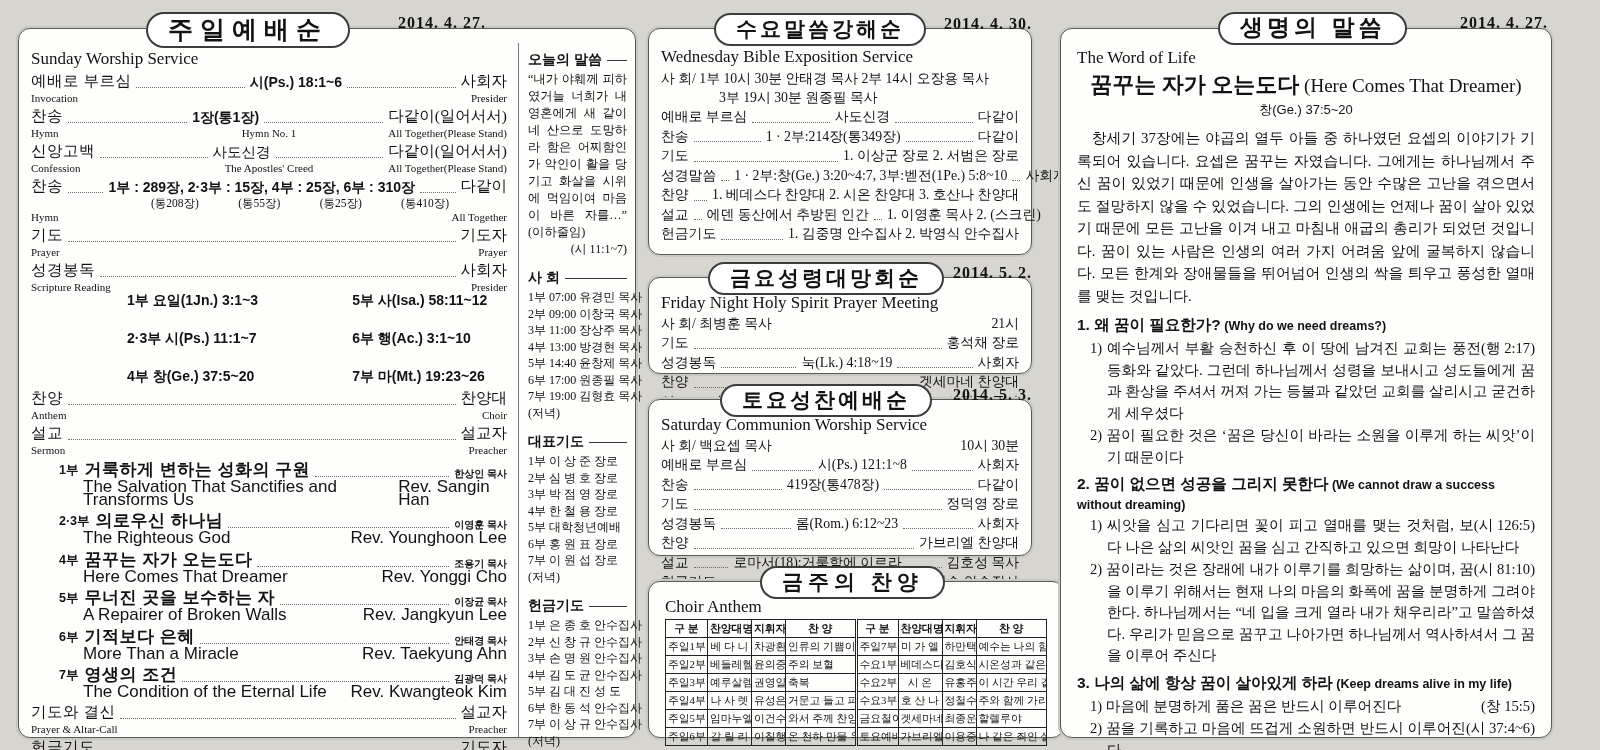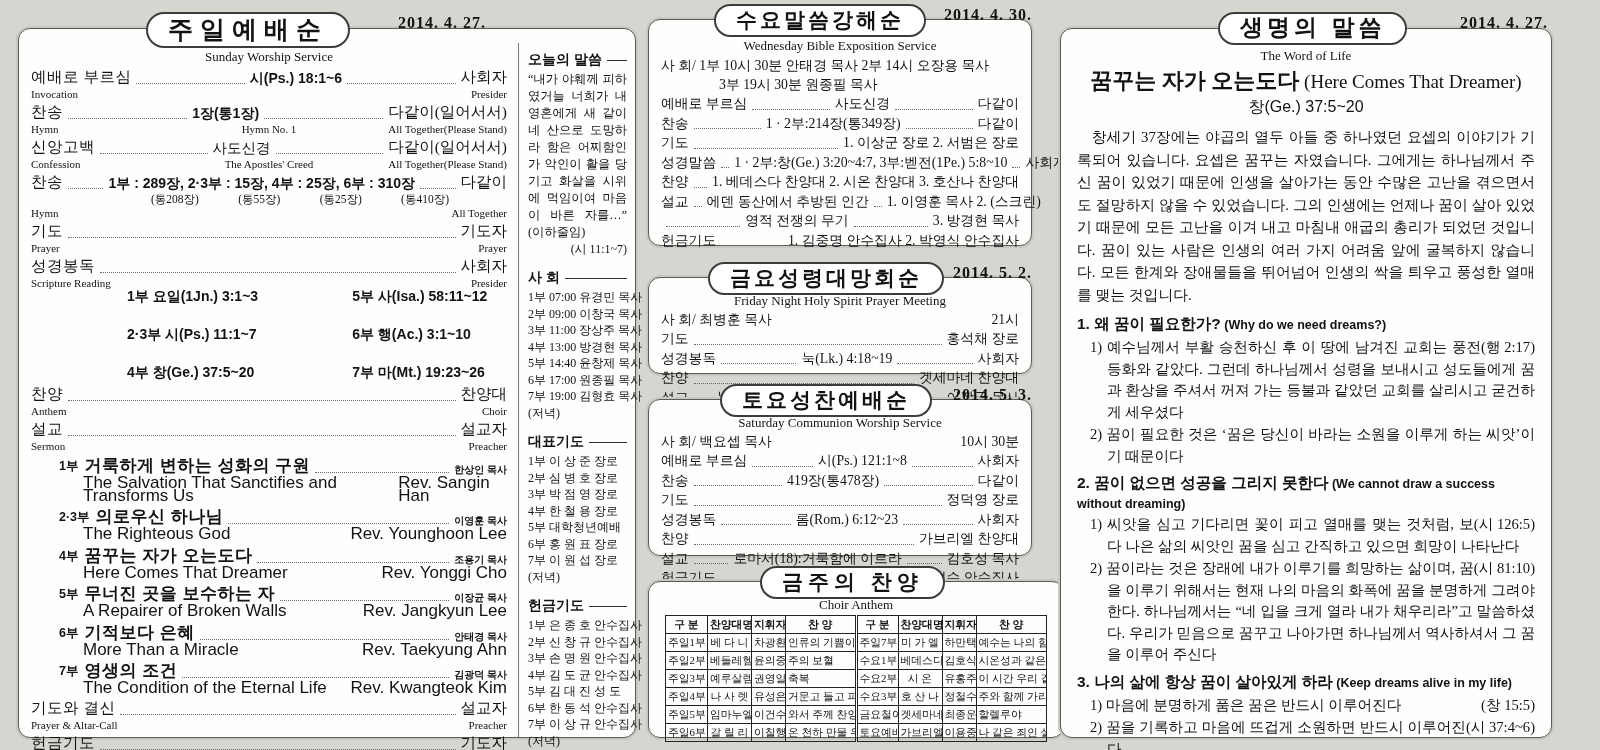--- a/index.html
+++ b/index.html
@@ -21,21 +21,21 @@
   .tab.mid{font-size:21px;letter-spacing:3px;height:29px;line-height:27px;}
   .date{
     position:absolute;top:2px;right:8px;z-index:3;
     font-size:16px;font-weight:bold;letter-spacing:1px;white-space:nowrap;
   }
   .box{
     position:absolute;left:0;right:0;bottom:0;background:#fefefd;
     border:1.6px solid #5a5a58;border-radius:12px;
     box-shadow:0 0 0 2px #c9c7c2;
   }
-  .subtitle{text-align:center;font-size:13px;margin:3px 0 2px 0;}
+  .subtitle{font-size:17px;margin:3px 0 2px 0;}
   .dots{flex:1 1 8px;min-width:8px;border-bottom:1.7px dotted #6b6b6b;align-self:flex-end;margin:0 5px 4px 5px;}
   
   .w-main{position:absolute;left:0;top:0;bottom:0;right:118px;padding:4px 10px 4px 12px;}
   .w-side{position:absolute;right:0;top:0;bottom:0;width:117px;border-left:1.5px solid #777;padding:8px 8px 6px 9px;box-sizing:border-box;}
   .w-row{margin:1px 0 2px 0;}
   .w-top{display:flex;align-items:flex-end;}
   .w-kr{font-size:15.5px;letter-spacing:0.5px;white-space:nowrap;}
   .w-center{font-size:14.5px;white-space:nowrap;}
   .w-center.strong{font-family:"Liberation Sans","DejaVu Sans",sans-serif;font-weight:bold;font-size:14px;}
   .w-right-kr{font-size:15.5px;white-space:nowrap;}
@@ -71,21 +71,21 @@
   table.choir{border-collapse:collapse;width:100%;table-layout:fixed;}
   table.choir td,table.choir th{border:1px solid #222;font-size:10.8px;line-height:17px;padding:0 2px;overflow:hidden;white-space:nowrap;}
   table.choir th{font-weight:bold;text-align:center;}
   table.choir td{text-align:left;}
   table.choir td.c0{text-align:center;}
   .dbl{border-left:3px double #222 !important;}
   
   .word-body{padding:4px 16px 4px 16px;}
   .sermon-title{text-align:center;font-size:22px;font-weight:bold;margin-top:2px;white-space:nowrap;}
   .sermon-title .en{font-weight:normal;font-size:19px;}
-  .sermon-ref{text-align:center;font-family:"Liberation Sans","DejaVu Sans",sans-serif;font-size:16px;margin:1px 0 8px 0;}
+  .sermon-ref{text-align:center;font-family:"Liberation Sans","DejaVu Sans",sans-serif;font-size:13px;margin:1px 0 8px 0;}
   .para{font-size:14.8px;line-height:22.5px;text-align:justify;text-indent:1em;margin:0 0 8px 0;}
   .sec-head{font-family:"Liberation Sans","DejaVu Sans",sans-serif;font-weight:bold;font-size:15.5px;margin:6px 0 2px 0;}
   .sec-head .en{font-size:12.5px;font-weight:bold;}
   .sec-item{font-size:14.6px;line-height:21.5px;text-align:justify;padding-left:30px;text-indent:-17px;margin-bottom:1px;}
   .sec-item .ref{float:right;text-indent:0;}
 </style>
 </head>
 <body>
 
 <div class="panel" style="left:18px;top:12px;width:618px;height:726px;">
@@ -382,21 +382,21 @@
             <div class="sb-line">5부 김 대 진 성    도</div>
             <div class="sb-line">6부 한 동 석 안수집사</div>
             <div class="sb-line">7부 이 상 규 안수집사</div>
             <div class="sb-line">(저녁)</div>
           </div>
       </div>
     </div>
   </div>
 </div>
 
-<div class="panel" style="left:648px;top:4px;width:384px;height:242px;">
+<div class="panel" style="left:648px;top:13px;width:384px;height:242px;">
   <div class="tab mid" style="left:66px;">수요말씀강해순</div>
   <div class="date" style="right:0;">2014. 4. 30.</div>
   <div class="box" style="top:15px;">
     <div class="svc-body" style="margin-top:13px;">
       <div class="subtitle">Wednesday Bible Exposition Service</div>
       <div id="wed-presiders">
           <div class="presider-line">
             <span>사  회/ 1부 10시 30분 안태경 목사   2부 14시 오장용 목사</span>
           </div>
           <div class="presider-line">
@@ -434,27 +434,20 @@
             <span class="svc-label">찬양</span>
             <span class="dots"></span>
             <span class="svc-right">1. 베데스다 찬양대   2. 시온 찬양대   3. 호산나 찬양대</span>
           </div>
           <div class="svc-row">
             <span class="svc-label">설교</span>
             <span class="dots"></span>
             <span class="svc-center">에덴 동산에서 추방된 인간</span>
             <span class="dots"></span>
             <span class="svc-right">1. 이영훈 목사   2. (스크린)</span>
-          </div>
-          <div class="svc-row">
-            <span class="svc-label"></span>
-            <span class="dots"></span>
-            <span class="svc-center">영적 전쟁의 무기</span>
-            <span class="dots"></span>
-            <span class="svc-right">3. 방경현 목사</span>
           </div>
           <div class="svc-row">
             <span class="svc-label">헌금기도</span>
             <span class="dots"></span>
             <span class="svc-right">1. 김중명 안수집사 2. 박영식 안수집사</span>
           </div>
         </div>
     </div>
   </div>
 </div>

